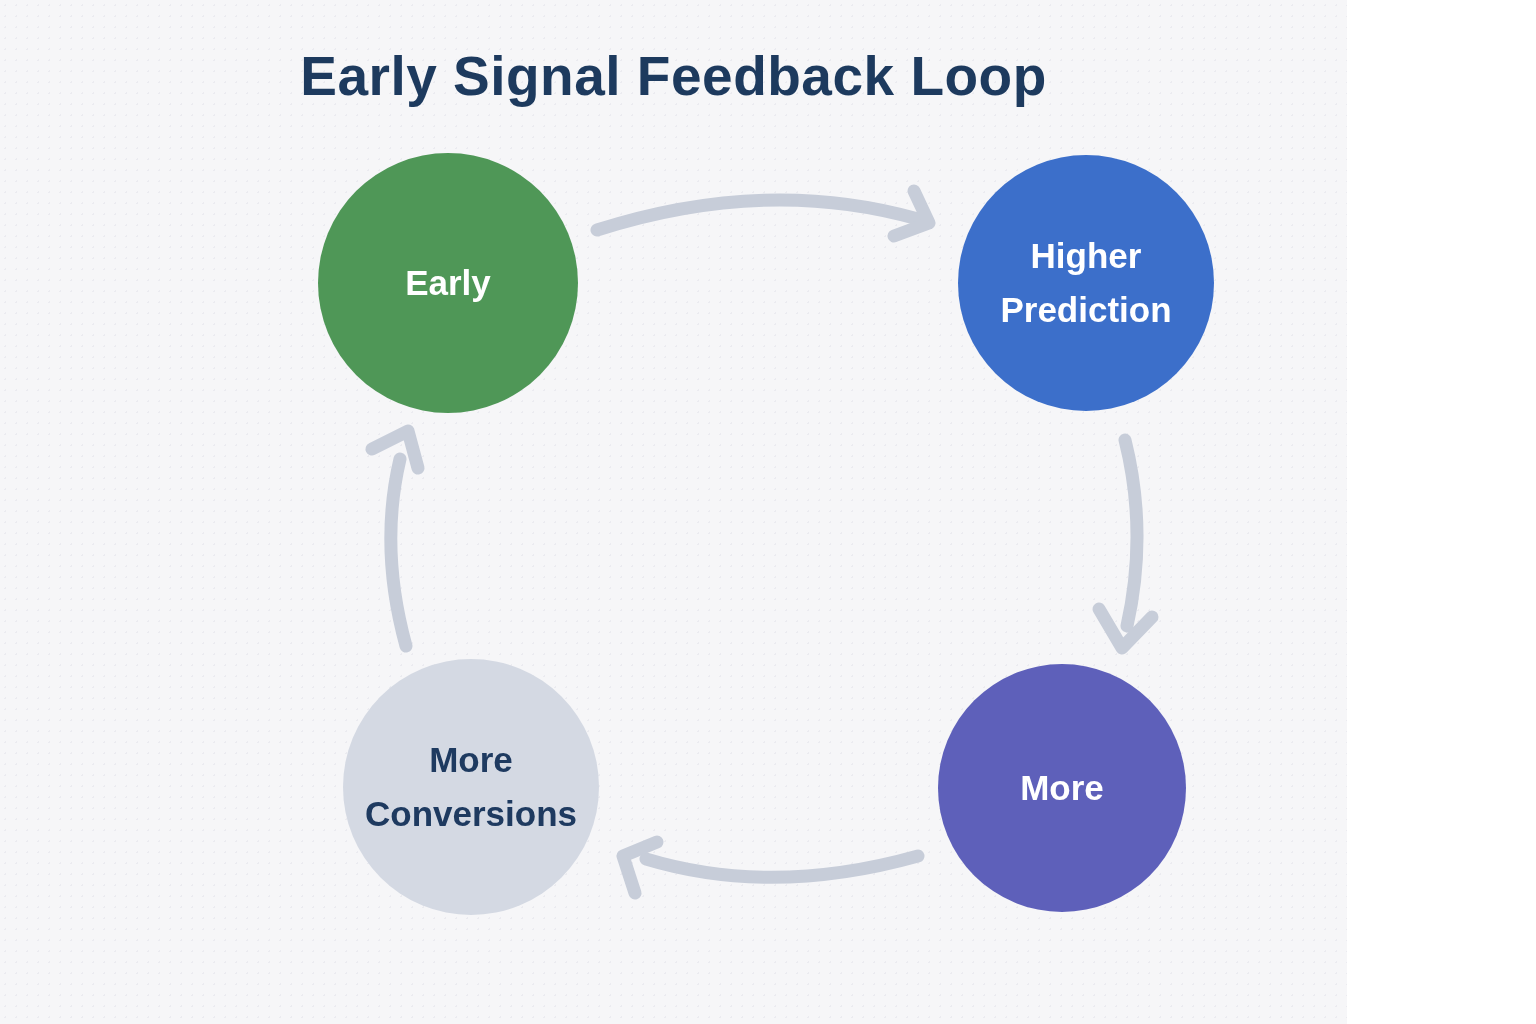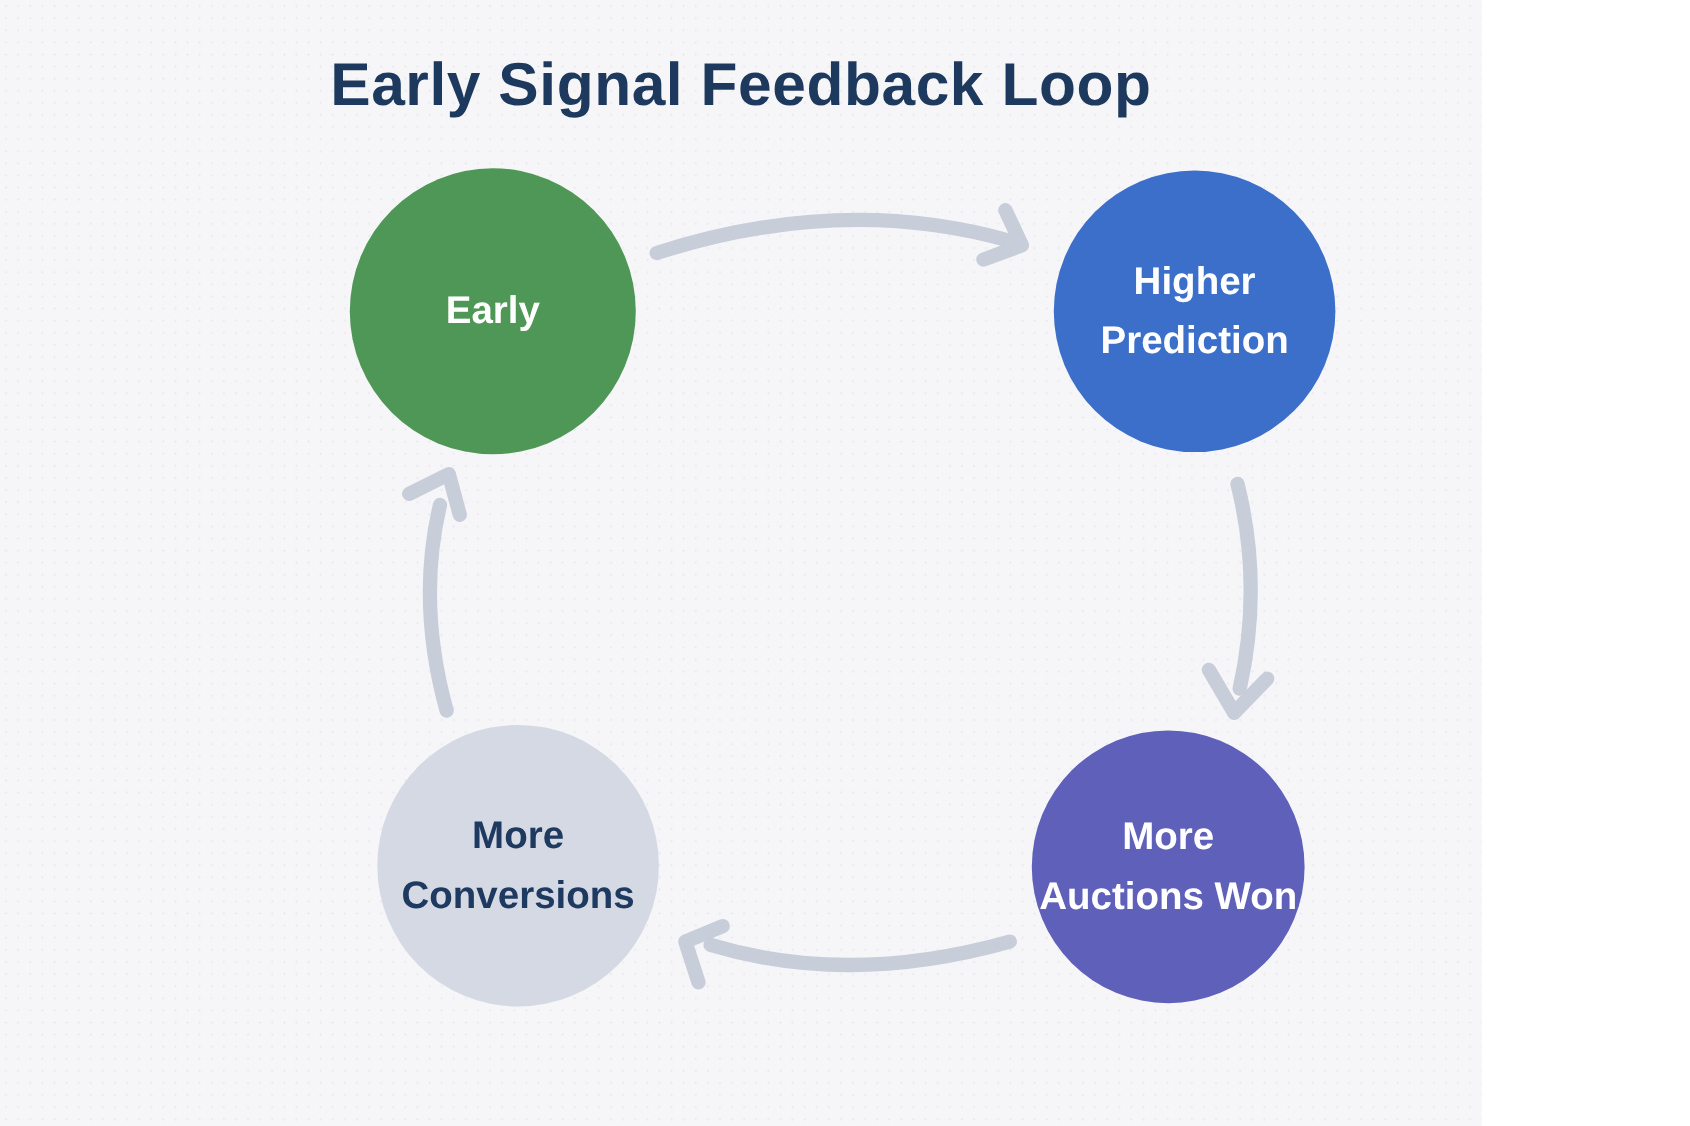--- a/index.html
+++ b/index.html
@@ -89,21 +89,20 @@
     <span>Early</span>
   </div>
 
   <div class="node" id="node-higher-prediction" style="background-color: rgb(60, 111, 202); color: rgb(255, 255, 255);">
     <span>Higher</span>
     <span>Prediction</span>
   </div>
 
   <div class="node" id="node-more-auctions-won" style="background-color: rgb(94, 96, 186); color: rgb(255, 255, 255);">
     <span>More</span>
-    <span>Auctions Won</span>
   </div>
 
   <div class="node" id="node-more-impressions" style="background-color: rgb(212, 217, 227); color: rgb(30, 58, 96);">
     <span>More</span>
     <span>Conversions</span>
   </div>
 
 </div>
 
 </body></html>

